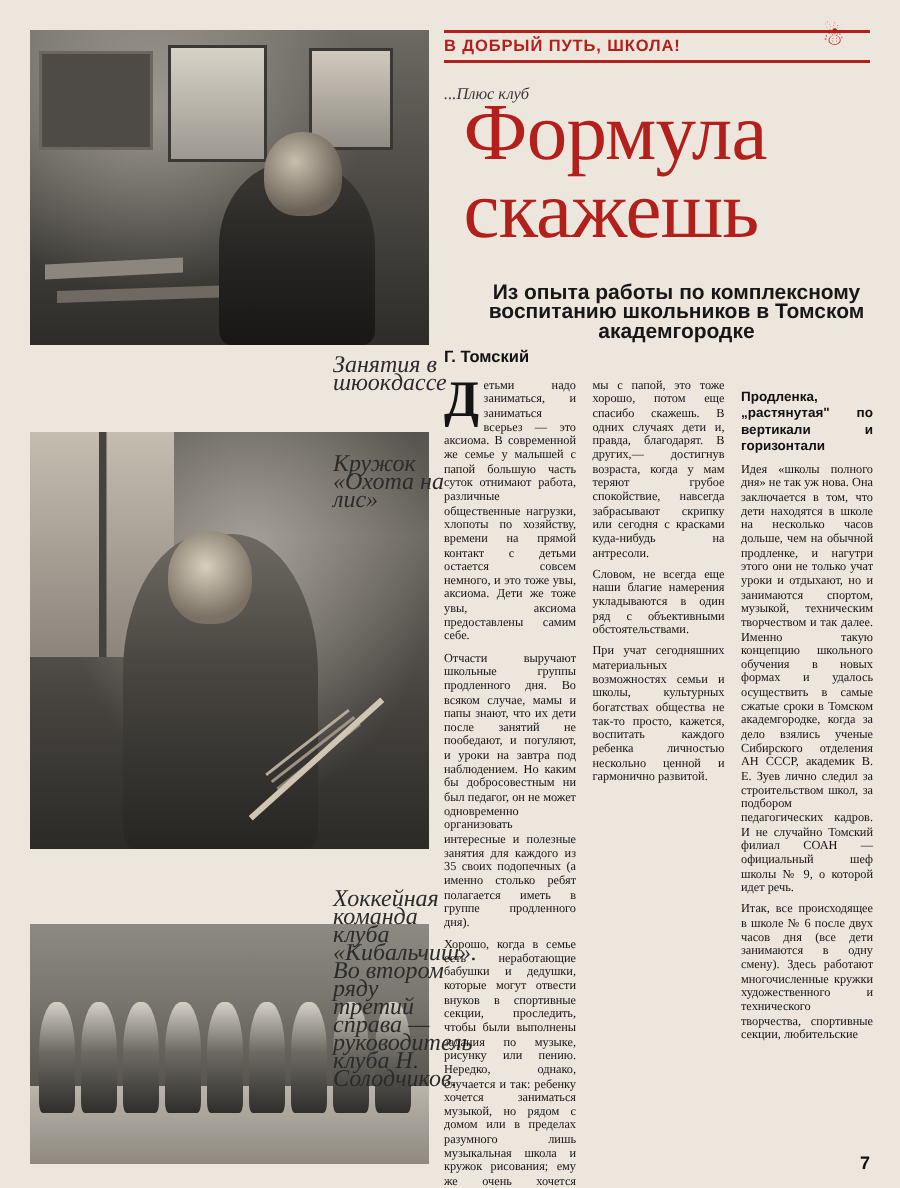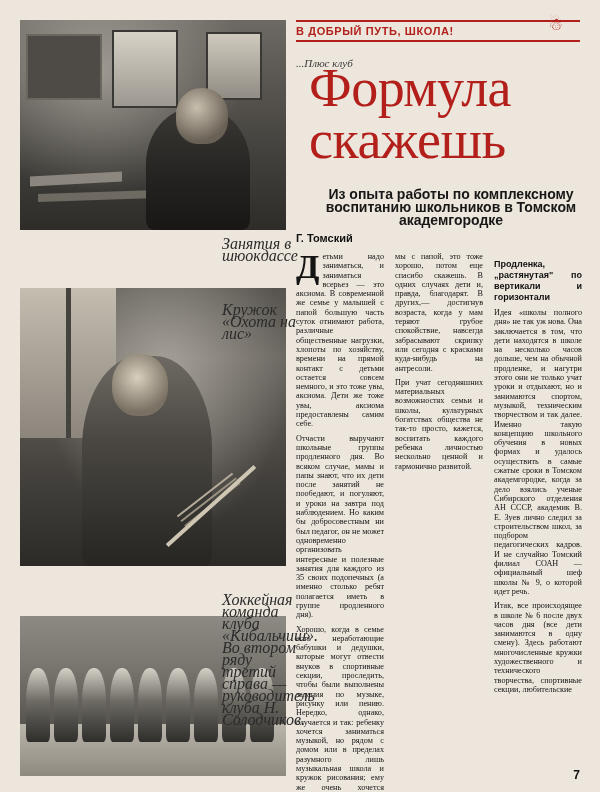--- a/index.html
+++ b/index.html
@@ -377,20 +377,21 @@
   <div class="byline">Г. Томский</div>
 
   <div class="cols">
     <div class="col" id="col1">
       <p class="dropcap-para">Детьми надо заниматься, и заниматься всерьез — это аксиома. В современной же семье у малышей с папой большую часть суток отнимают работа, различные общественные нагрузки, хлопоты по хозяйству, времени на прямой контакт с детьми остается совсем немного, и это тоже увы, аксиома. Дети же тоже увы, аксиома предоставлены самим себе.</p>
       <p>Отчасти выручают школьные группы продленного дня. Во всяком случае, мамы и папы знают, что их дети после занятий не пообедают, и погуляют, и уроки на завтра под наблюдением. Но каким бы добросовестным ни был педагог, он не может одновременно организовать интересные и полезные занятия для каждого из 35 своих подопечных (а именно столько ребят полагается иметь в группе продленного дня).</p>
       <p>Хорошо, когда в семье есть неработающие бабушки и дедушки, которые могут отвести внуков в спортивные секции, проследить, чтобы были выполнены задания по музыке, рисунку или пению. Нередко, однако, случается и так: ребенку хочется заниматься музыкой, но рядом с домом или в пределах разумного лишь музыкальная школа и кружок рисования; ему же очень хочется танцевать, но приходится записаться только в хоровой кружок. Ладно, решаем мы:</p>
     </div>
     <div class="col" id="col2">
       <p>мы с папой, это тоже хорошо, потом еще спасибо скажешь. В одних случаях дети и, правда, благодарят. В других,— достигнув возраста, когда у мам теряют грубое спокойствие, навсегда забрасывают скрипку или сегодня с красками куда-нибудь на антресоли.</p>
+      <p>Словом, не всегда еще наши благие намерения укладываются в один ряд с объективными обстоятельствами.</p>
       <p>При учат сегодняшних материальных возможностях семьи и школы, культурных богатствах общества не так-то просто, кажется, воспитать каждого ребенка личностью нескольно ценной и гармонично развитой.</p>
     </div>
     <div class="col" id="col3">
       <div class="subtitle2">Продленка, „растянутая" по вертикали и горизонтали</div>
       <p>Идея «школы полного дня» не так уж нова. Она заключается в том, что дети находятся в школе на несколько часов дольше, чем на обычной продленке, и нагутри этого они не только учат уроки и отдыхают, но и занимаются спортом, музыкой, техническим творчеством и так далее. Именно такую концепцию школьного обучения в новых формах и удалось осуществить в самые сжатые сроки в Томском академгородке, когда за дело взялись ученые Сибирского отделения АН СССР, академик В. Е. Зуев лично следил за строительством школ, за подбором педагогических кадров. И не случайно Томский филиал СОАН — официальный шеф школы № 9, о которой идет речь.</p>
       <p>Итак, все происходящее в школе № 6 после двух часов дня (все дети занимаются в одну смену). Здесь работают многочисленные кружки художественного и технического творчества, спортивные секции, любительские</p>
     </div>
   </div>
 
   <div class="pagenum">7</div>

